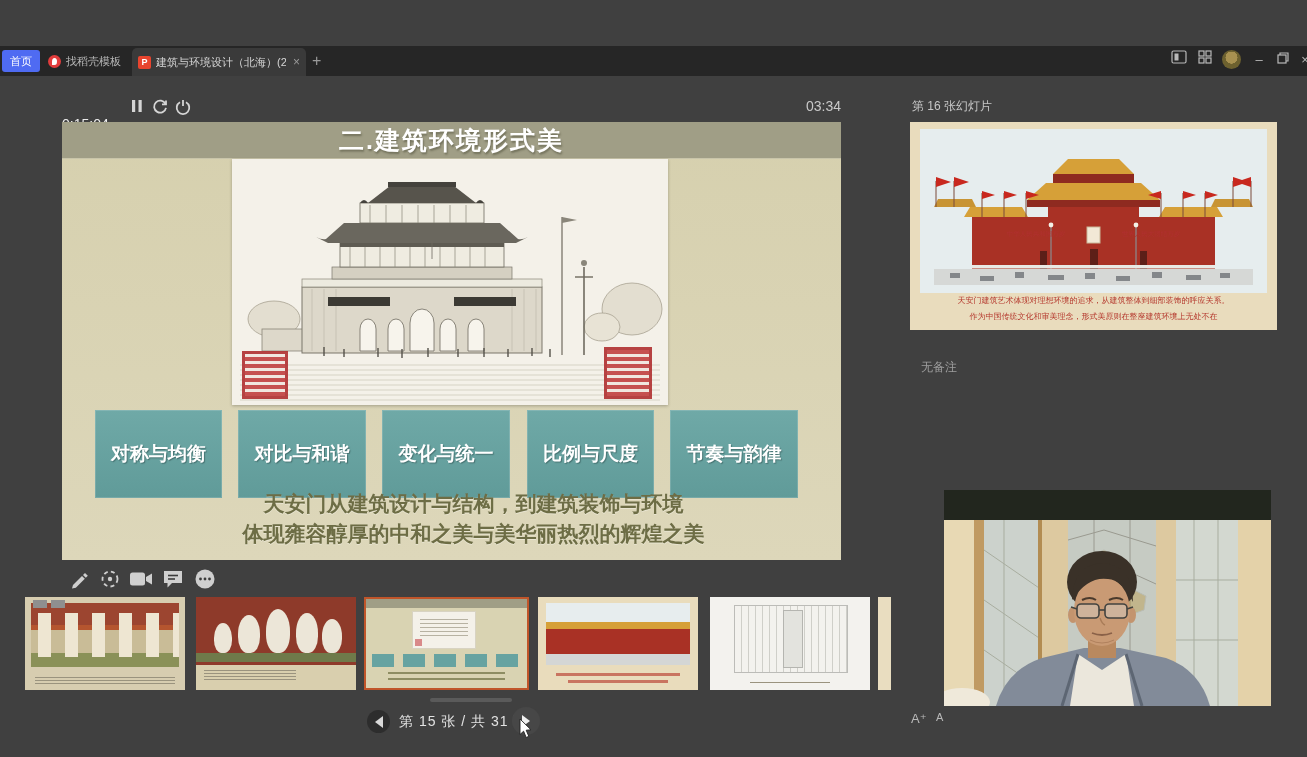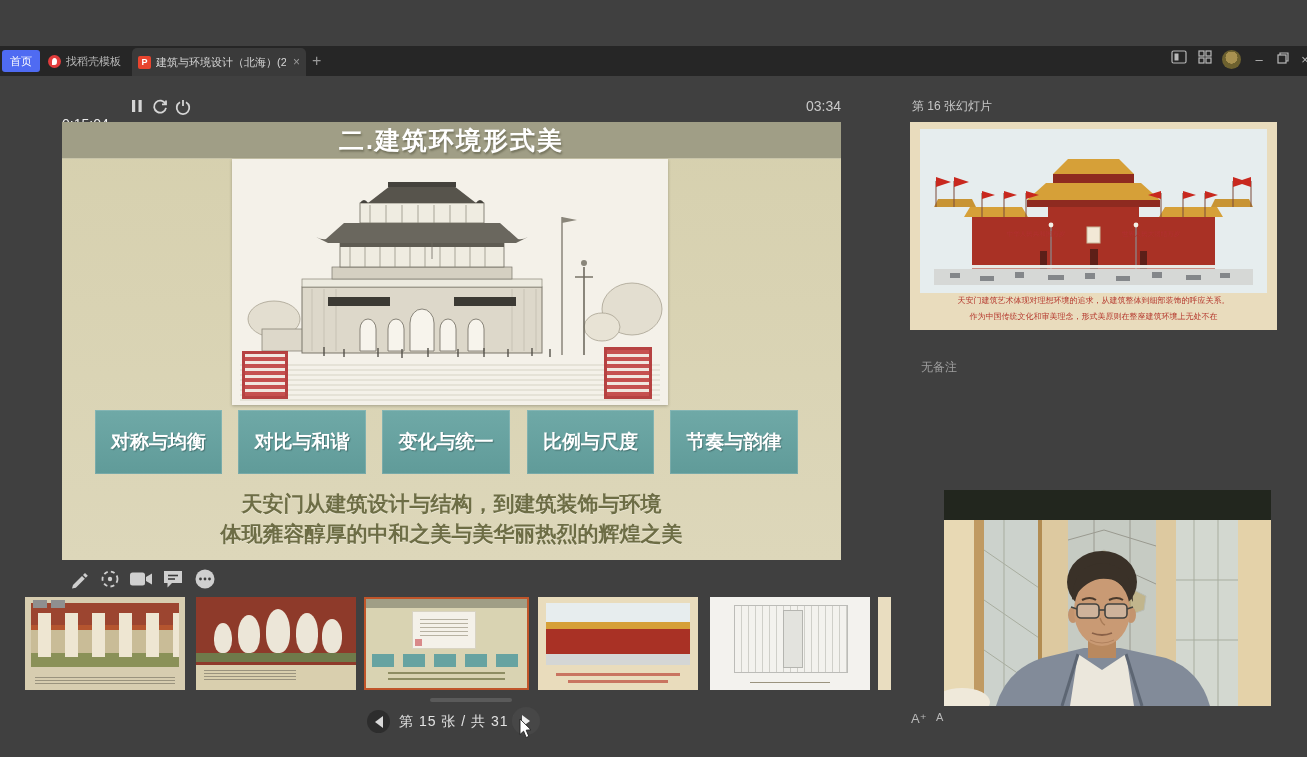--- a/index.html
+++ b/index.html
@@ -40,25 +40,25 @@
                    text-shadow:1px 2px 2px rgba(60,60,40,.45);text-align:right;}
   .etching{position:absolute;left:170px;top:37px;width:436px;height:246px;background:#f4f1e9;
            box-shadow:0 1px 3px rgba(0,0,0,.25);}
   .seal{position:absolute;border:3px solid #b03030;background:
         repeating-linear-gradient(0deg,#c24040 0 4px,#f1e7e0 4px 7px),
         repeating-linear-gradient(90deg,rgba(178,48,48,.85) 0 4px,rgba(241,231,224,.6) 4px 7px);
         opacity:.9;}
   .seal.l{left:10px;top:192px;width:40px;height:42px;}
   .seal.r{left:372px;top:188px;width:42px;height:46px;}
   .principles{position:absolute;left:0;top:288px;width:100%;height:68px;}
-  .pbtn{position:absolute;top:0;height:64px;background:linear-gradient(#6fa9a7,#609b99);
+  .pbtn{position:absolute;top:0;height:88px;background:linear-gradient(#6fa9a7,#609b99);
         display:flex;align-items:center;justify-content:center;color:#fff;font-weight:bold;font-size:19px;
         text-shadow:1px 1px 1px rgba(40,70,70,.5);box-shadow:inset 0 0 0 1px rgba(255,255,255,.15);}
   .cap{position:absolute;left:0;width:100%;text-align:center;color:#6d6d45;font-weight:bold;font-size:21px;
-       text-shadow:0 1px 0 rgba(255,255,255,.35);}
+       text-shadow:0 1px 0 rgba(255,255,255,.35);padding-left:22px;}
 
   
   .tool{position:absolute;top:566px;width:26px;height:26px;display:flex;align-items:center;justify-content:center;}
 
   
   .thumb{position:absolute;top:597px;width:160px;height:93px;box-sizing:border-box;overflow:hidden;}
   .t-capline{position:absolute;left:10px;right:10px;height:7px;
      background:repeating-linear-gradient(#9a937e 0 1px,transparent 1px 3px);}
   
   .th1{background:#d7cdb0;}

